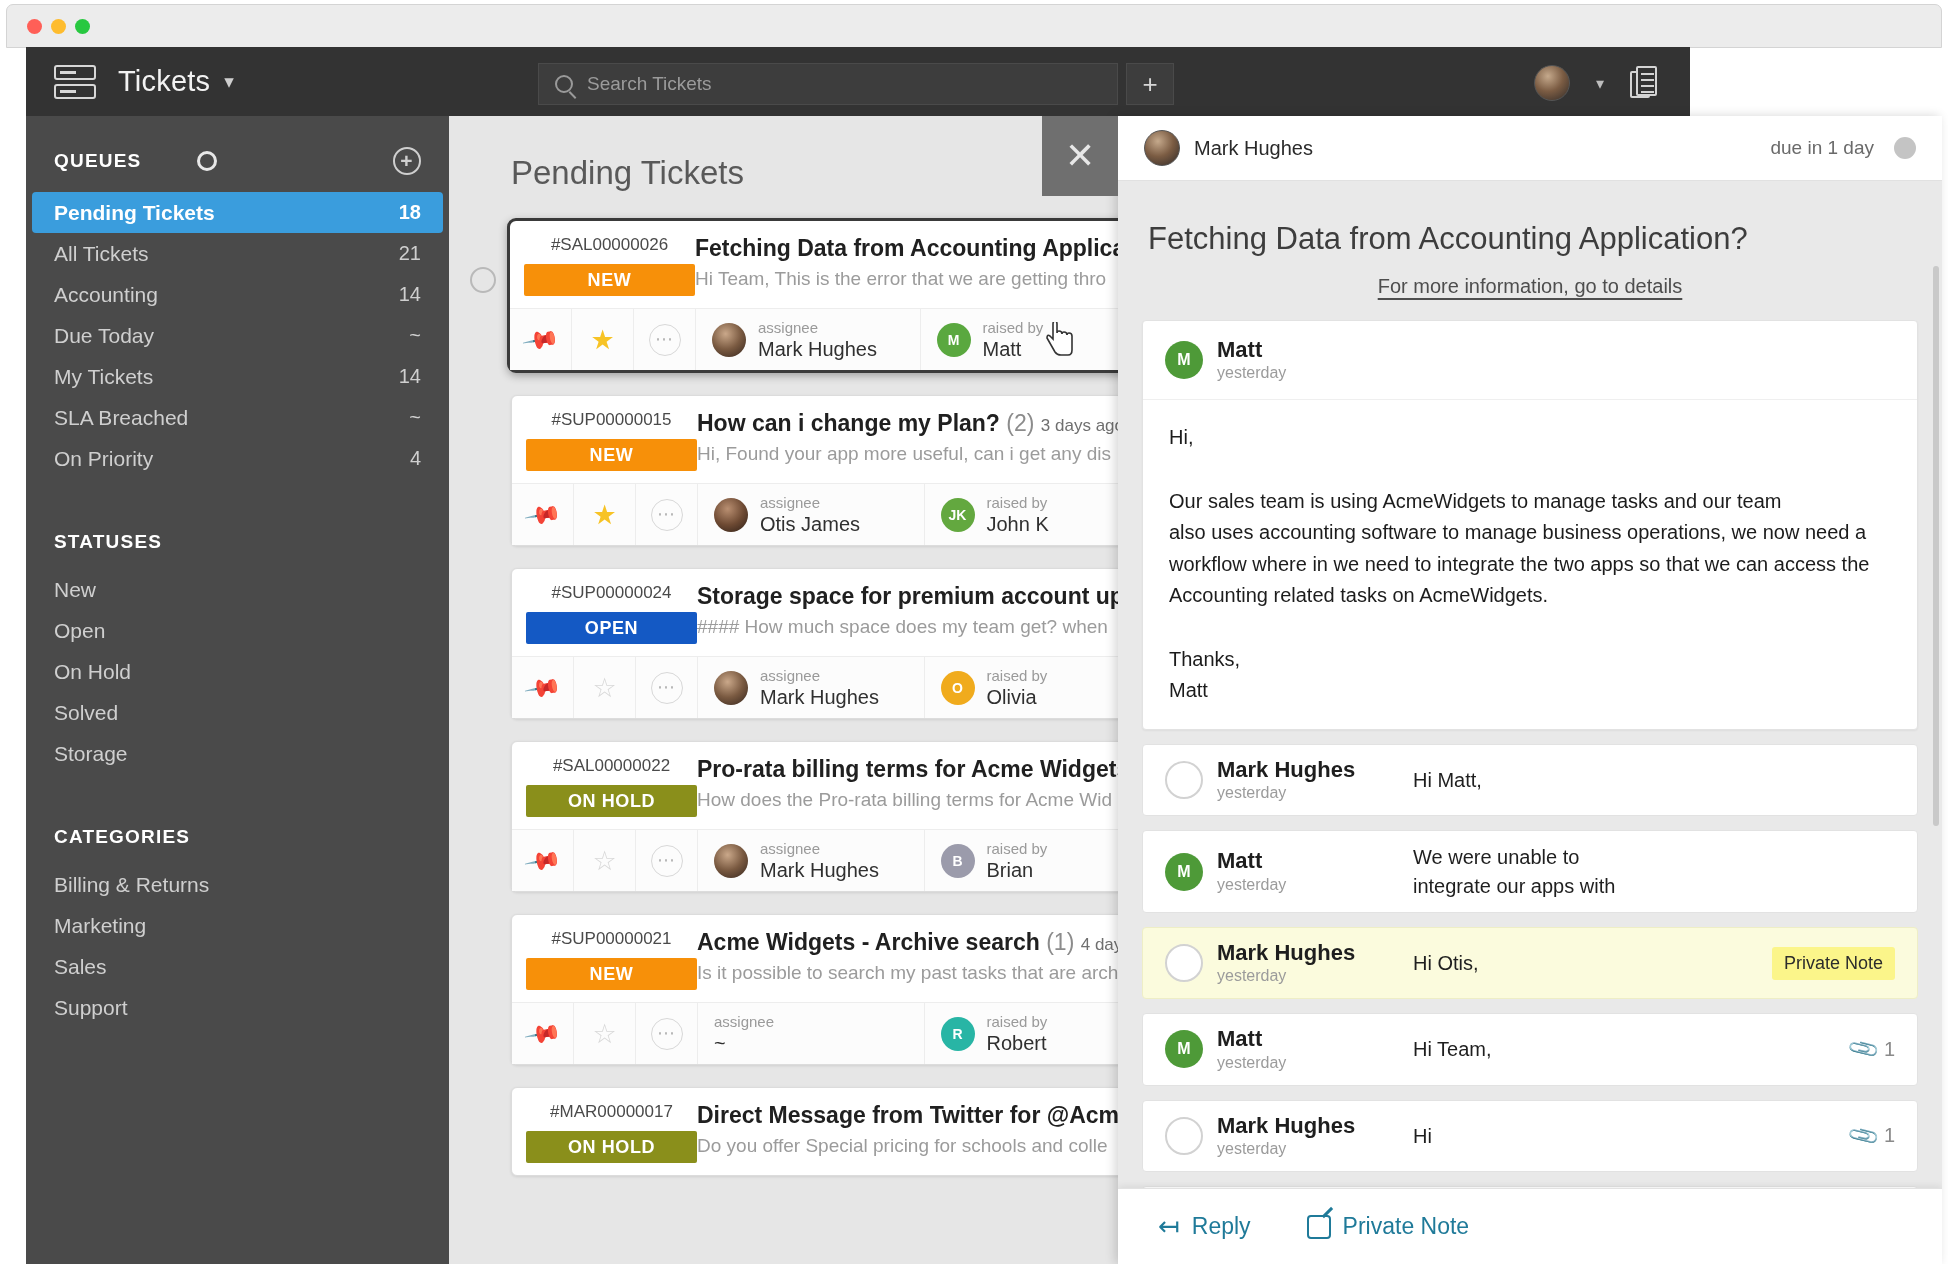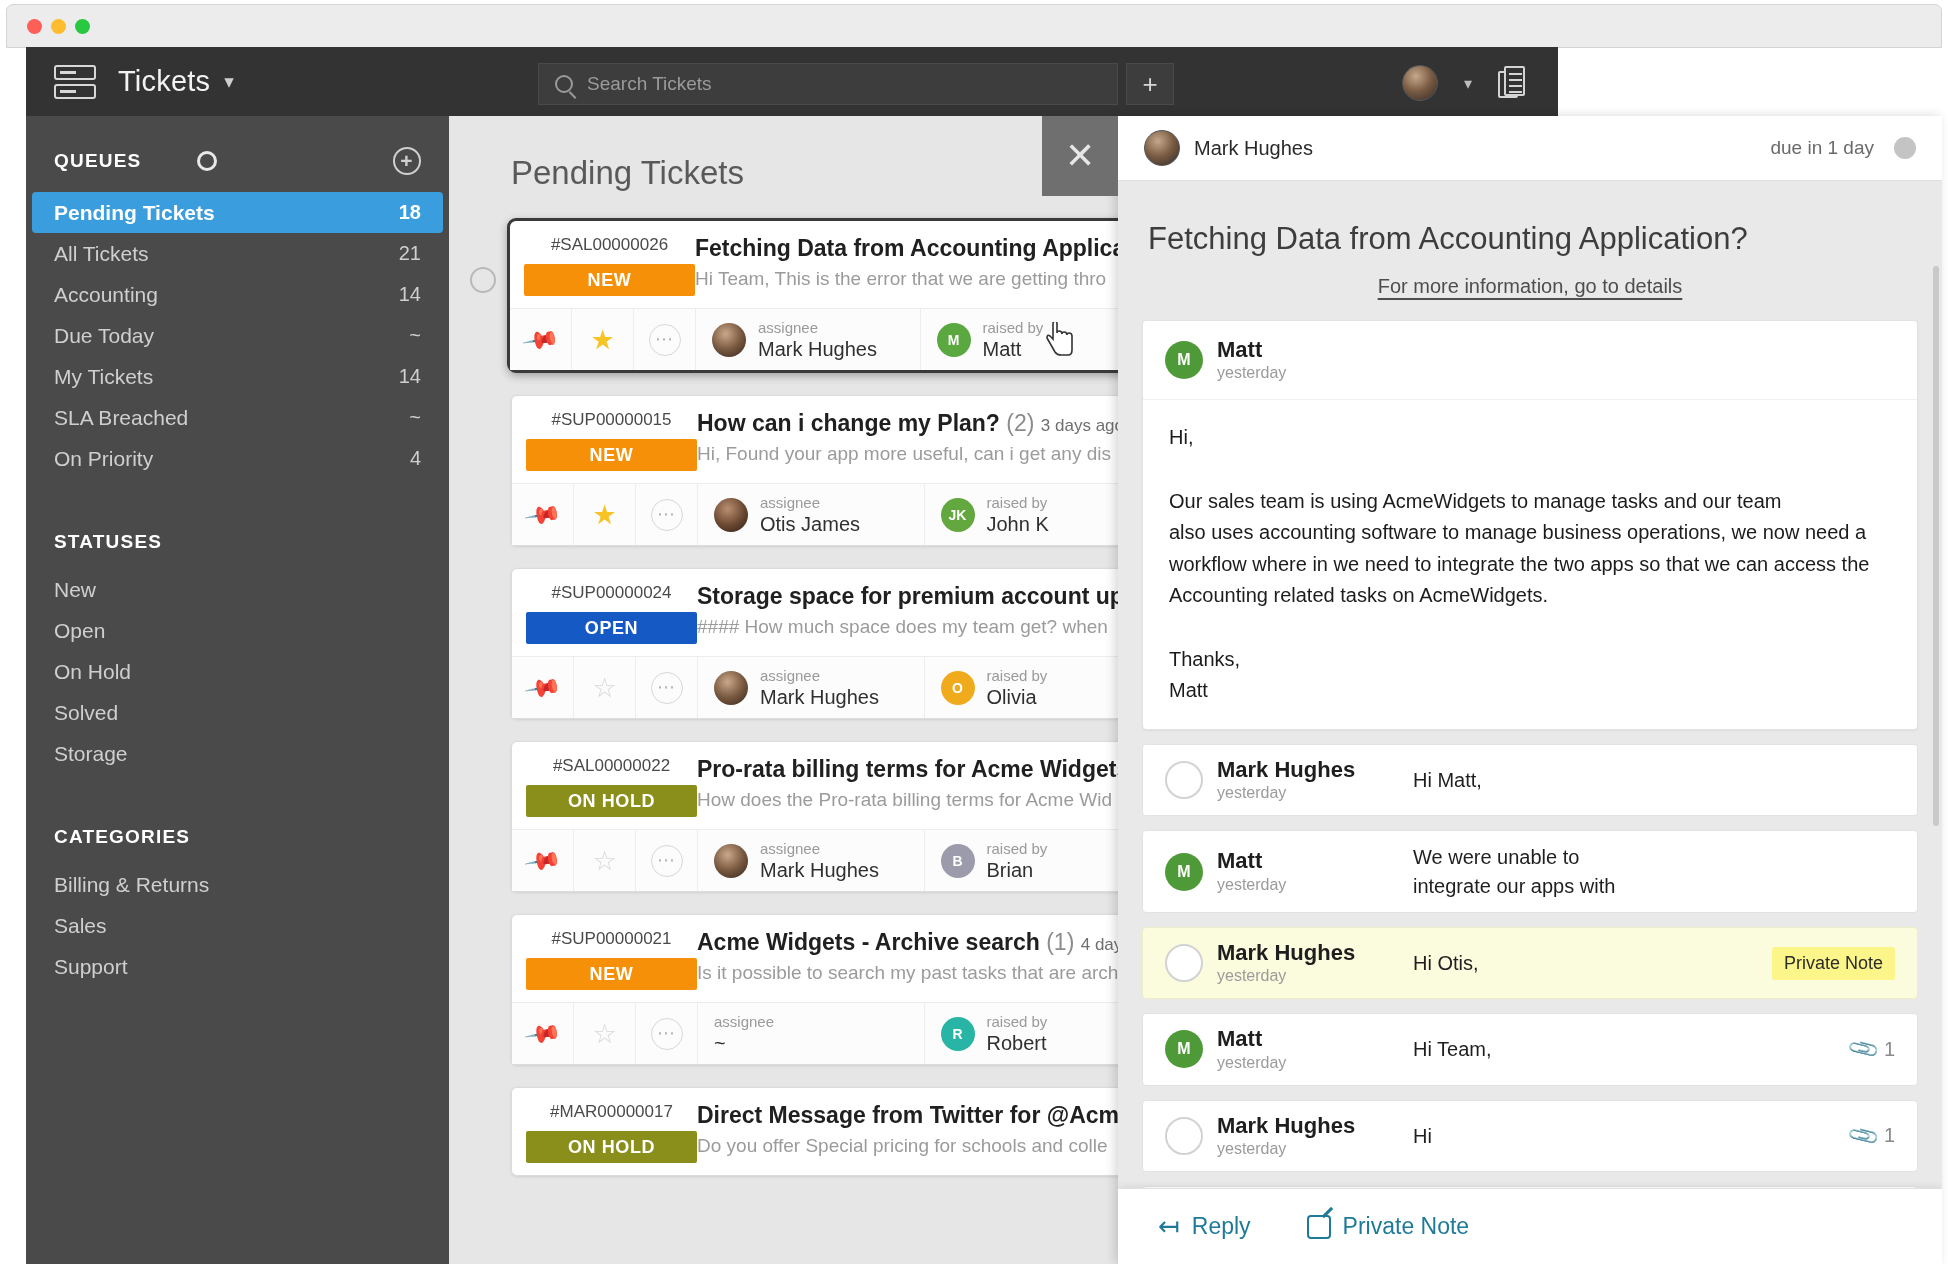--- a/index.html
+++ b/index.html
@@ -26,21 +26,21 @@
   }
   .traffic { display: flex; gap: 9px; margin-left: 20px; }
   .dot { width: 15px; height: 15px; border-radius: 50%; }
   .dot.red { background: #ff5f57; }
   .dot.yellow { background: #febc2e; }
   .dot.green { background: #28c840; }
 
   
   .topnav {
     position: absolute; left: 26px; top: 47px;
-    width: 1532px; height: 69px;
+    width: 1664px; height: 69px;
     background: #333333;
     display: flex; align-items: center;
   }
   .logo-icon { margin-left: 28px; width: 42px; height: 34px; position: relative; }
   .logo-icon .bar {
     position: absolute; left: 0; width: 42px; height: 15px;
     border: 2px solid #d8d8d8; border-radius: 3px;
   }
   .logo-icon .bar:nth-child(1) { top: 0; }
   .logo-icon .bar:nth-child(2) { top: 19px; }
@@ -427,20 +427,21 @@
       <div class="sb-plain">On Hold</div>
       <div class="sb-plain">Solved</div>
       <div class="sb-plain">Storage</div>
     </div>
 
     <div class="sb-section-head sb-sub-head">
       <span>CATEGORIES</span>
     </div>
     <div style="margin-top:14px">
       <div class="sb-plain">Billing &amp; Returns</div>
+      <div class="sb-plain">Marketing</div>
       <div class="sb-plain">Sales</div>
       <div class="sb-plain">Support</div>
     </div>
   </div>
 
   <div class="listcol">
     <div class="list-title">Pending Tickets</div>
     <div class="ticket-cards">
 
       <div class="ticket-card selected">

